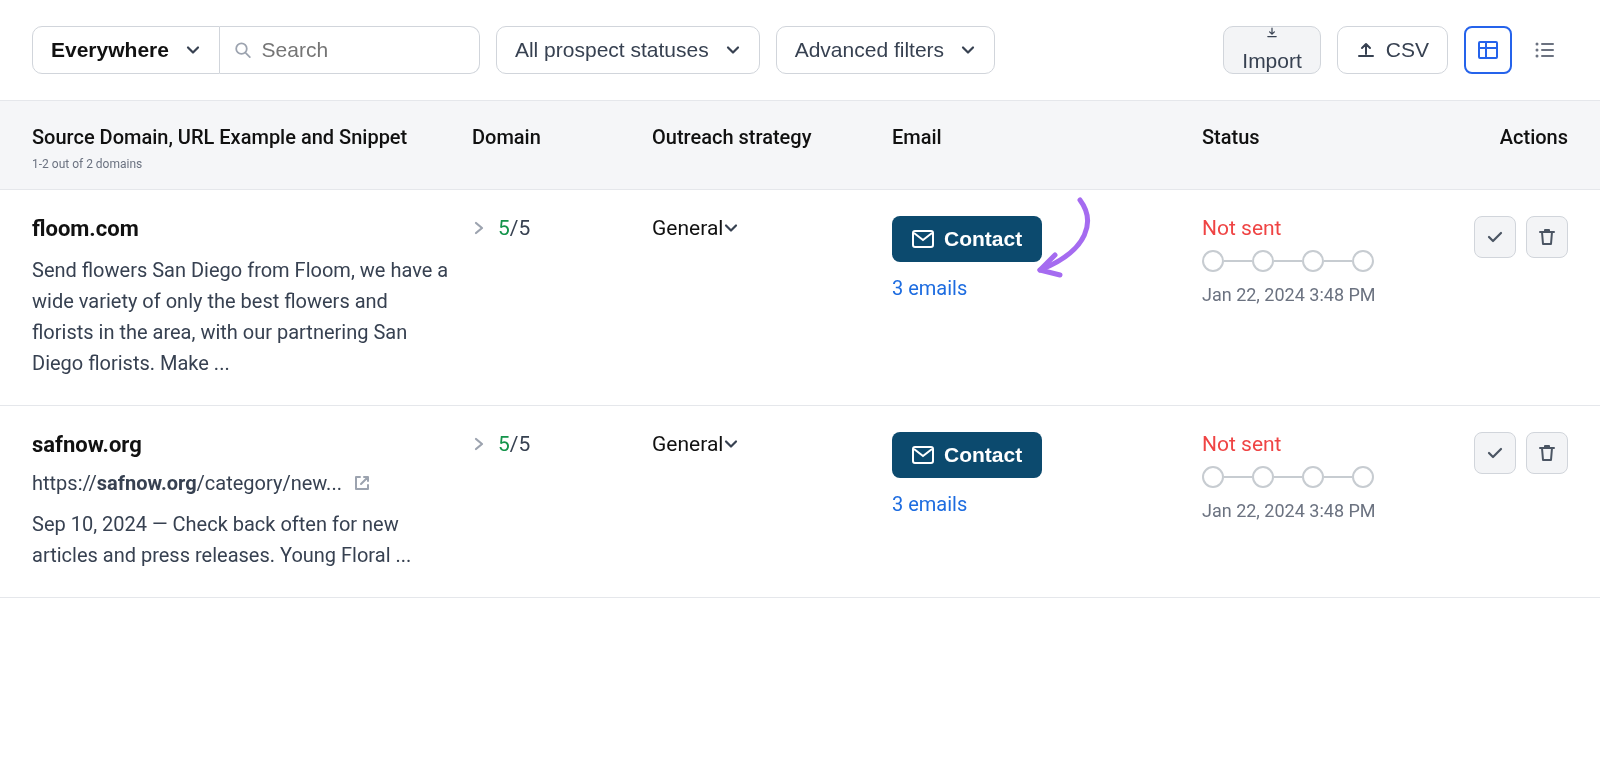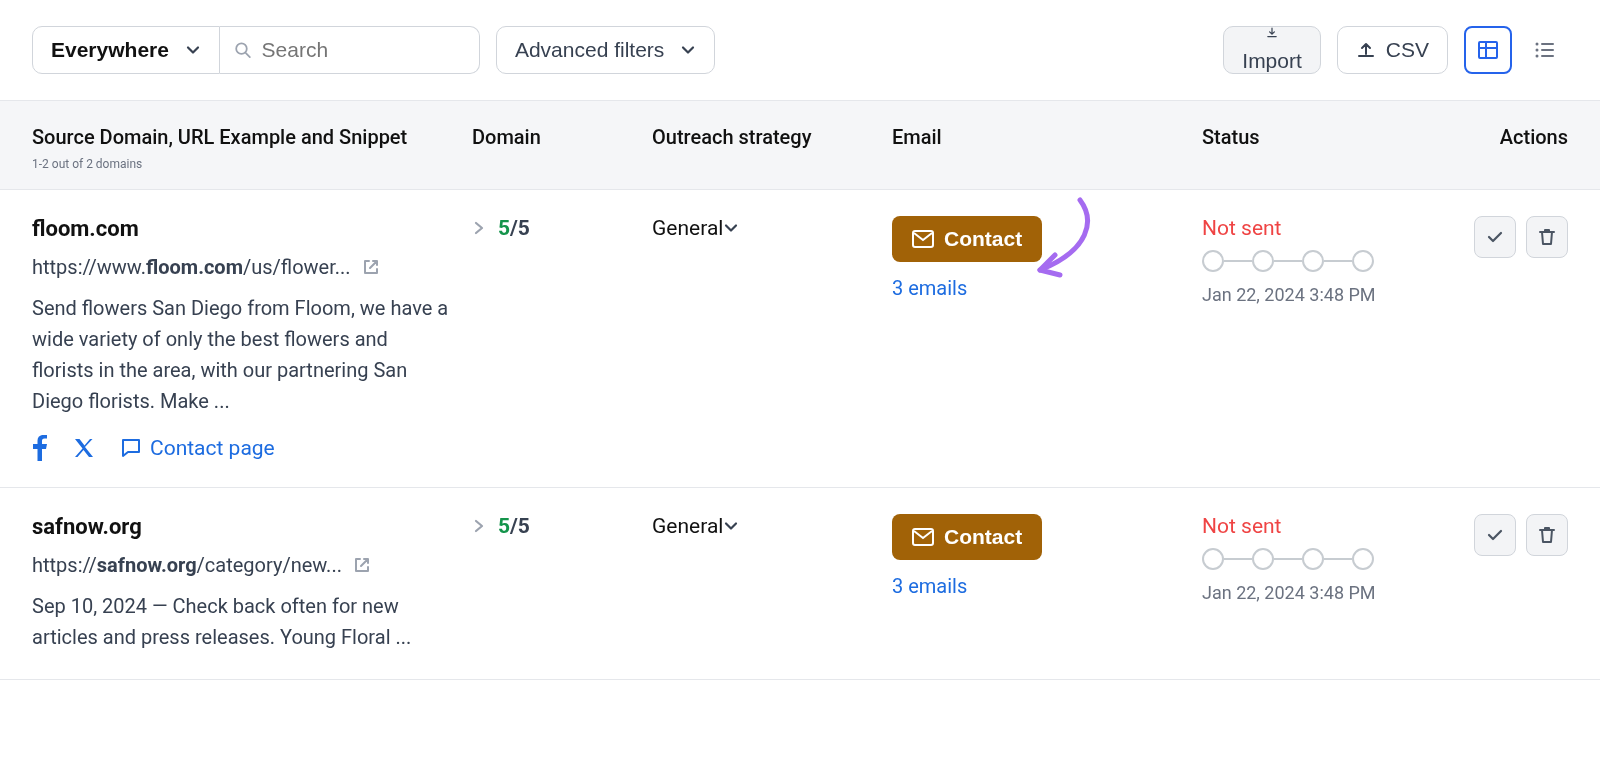--- a/index.html
+++ b/index.html
@@ -36,27 +36,27 @@
 .url { font-size:20px; color:#374151; margin-bottom:14px; display:flex; align-items:center; gap:10px; }
 .url .bold { font-weight:700; }
 .url .ext-icon { color:#9ca3af; }
 .snippet { font-size:20px; color:#374151; line-height:1.55; max-width: 420px; }
 .social { margin-top:18px; display:flex; align-items:center; gap:24px; }
 .social .link { color:#1d6ce0; font-size:21px; display:inline-flex; align-items:center; gap:8px; cursor:pointer; }
 .social .icon { color:#1d6ce0; }
 
 .rating-cell { display:flex; align-items:center; gap:12px; }
 .expand-caret { color:#9ca3af; font-size: 21px; }
-.rating-val { font-size:21px; font-weight:700; }
+.rating-val { font-size:21px; font-weight:400; }
 .rating-num { color:#14944b; }
 .rating-den { color:#374151; }
 
 .strategy { font-size:21px; color:#111; display:inline-flex; align-items:center; cursor:pointer; }
 
-.contact-btn { display:inline-flex; align-items:center; gap:10px; background:#a16207; color:#fff; border:none; border-radius:8px; height:46px; padding:0 20px; font-size:21px; font-weight:600; cursor:pointer; }
+.contact-btn { display:inline-flex; align-items:center; gap:10px; background:#0c4a6e; color:#fff; border:none; border-radius:8px; height:46px; padding:0 20px; font-size:21px; font-weight:600; cursor:pointer; }
 .emails-link { color:#1d6ce0; font-size:20px; margin-top:14px; display:block; cursor:pointer; }
 
 .status-label { font-size:21px; color:#ef4444; margin-bottom:10px; }
 .status-dots { display:flex; align-items:center; gap:0; margin-bottom:12px; }
 .dot { width:22px; height:22px; border:2px solid #c7ccd1; border-radius:50%; background:#fff; }
 .line { width:28px; height:2px; background:#c7ccd1; }
 .status-date { font-size:18px; color:#6b7280; }
 
 .actions-cell { display:flex; gap:10px; justify-content:flex-end; }
 .icon-btn { width:42px; height:42px; border:1px solid #d1d5db; border-radius:8px; background:#f3f4f6; display:flex; align-items:center; justify-content:center; color:#4b5563; cursor:pointer; }
@@ -81,20 +81,26 @@
     </button>
     <div class="search-input-wrap">
       <svg class="icon" width="20" height="20" viewBox="0 0 20 20">
             <circle cx="8.5" cy="8.5" r="6" stroke="#9ca3af" stroke-width="2" fill="none"></circle>
             <line x1="13.5" y1="13.5" x2="18" y2="18" stroke="#9ca3af" stroke-width="2" stroke-linecap="round"></line>
           </svg>
       <input type="text" placeholder="Search" style="">
     </div>
   </div>
 
+  <button class="btn">
+    <span>All prospect statuses</span>
+    <svg class="caret" width="16" height="16" viewBox="0 0 16 16">
+          <path d="M3 5.5l5 5 5-5" stroke="#374151" stroke-width="2.2" fill="none" stroke-linecap="round" stroke-linejoin="round"></path>
+        </svg>
+  </button>
 
   <button class="btn">
     <span>Advanced filters</span>
     <svg class="caret" width="16" height="16" viewBox="0 0 16 16">
           <path d="M3 5.5l5 5 5-5" stroke="#374151" stroke-width="2.2" fill="none" stroke-linecap="round" stroke-linejoin="round"></path>
         </svg>
   </button>
 
   <div class="spacer"></div>
 
@@ -142,47 +148,21 @@
   <div class="col-strategy">Outreach strategy</div>
   <div class="col-email">Email</div>
   <div class="col-status">Status</div>
   <div class="col-actions">Actions</div>
 </div>
 
 <div id="rows">
 <div class="row">
   <div class="col-source">
     <div class="domain">floom.com</div>
-    <div class="url">
-      <span>
-        <span>https://www.</span><span class="bold">floom.com</span><span>/us/flower...</span>
-      </span>
-      <svg class="ext-icon" width="20" height="20" viewBox="0 0 20 20">
-              <path d="M8 4H4v12h12v-4M12 4h4v4M16 4l-7 7" stroke="#9ca3af" stroke-width="2" fill="none" stroke-linecap="round" stroke-linejoin="round"></path>
-            </svg>
-    </div>
     <div class="snippet">Send flowers San Diego from Floom, we have a wide variety of only the best flowers and florists in the area, with our partnering San Diego florists. Make ...</div>
-    <div class="social">
-      <span class="icon">
-        <svg width="16" height="26" viewBox="0 0 16 26">
-                <path d="M10 26V14h4l1-5h-5V6c0-1.5.5-2.5 2.5-2.5H15V0c-.5 0-2-.2-3.5-.2C8 0 5.5 2 5.5 5.5V9H1v5h4.5v12H10z" fill="#1d6ce0"></path>
-              </svg>
-      </span>
-      <span class="icon">
-        <svg width="24" height="24" viewBox="0 0 24 24">
-                <path d="M3 3l7.5 9.5L3 21h2.5l6-7 5.5 7H21l-8-10L20.5 3H18l-5.5 6.5L7.5 3H3z" fill="#1d6ce0"></path>
-              </svg>
-      </span>
-      <span class="link">
-        <svg width="22" height="22" viewBox="0 0 22 22">
-                <path d="M3 3h16v12H8l-5 4V3z" stroke="#1d6ce0" stroke-width="2" fill="none" stroke-linejoin="round"></path>
-              </svg>
-        <span>Contact page</span>
-      </span>
-    </div>
   </div>
 
   <div class="col-rating">
     <div class="rating-cell">
       <span class="expand-caret">
         <svg width="14" height="14" viewBox="0 0 14 14">
                 <path d="M4 2l6 5-6 5" stroke="#9ca3af" stroke-width="2.2" fill="none" stroke-linecap="round" stroke-linejoin="round"></path>
               </svg>
       </span>
       <span class="rating-val"><span class="rating-num">5</span><span class="rating-den">/5</span></span>

